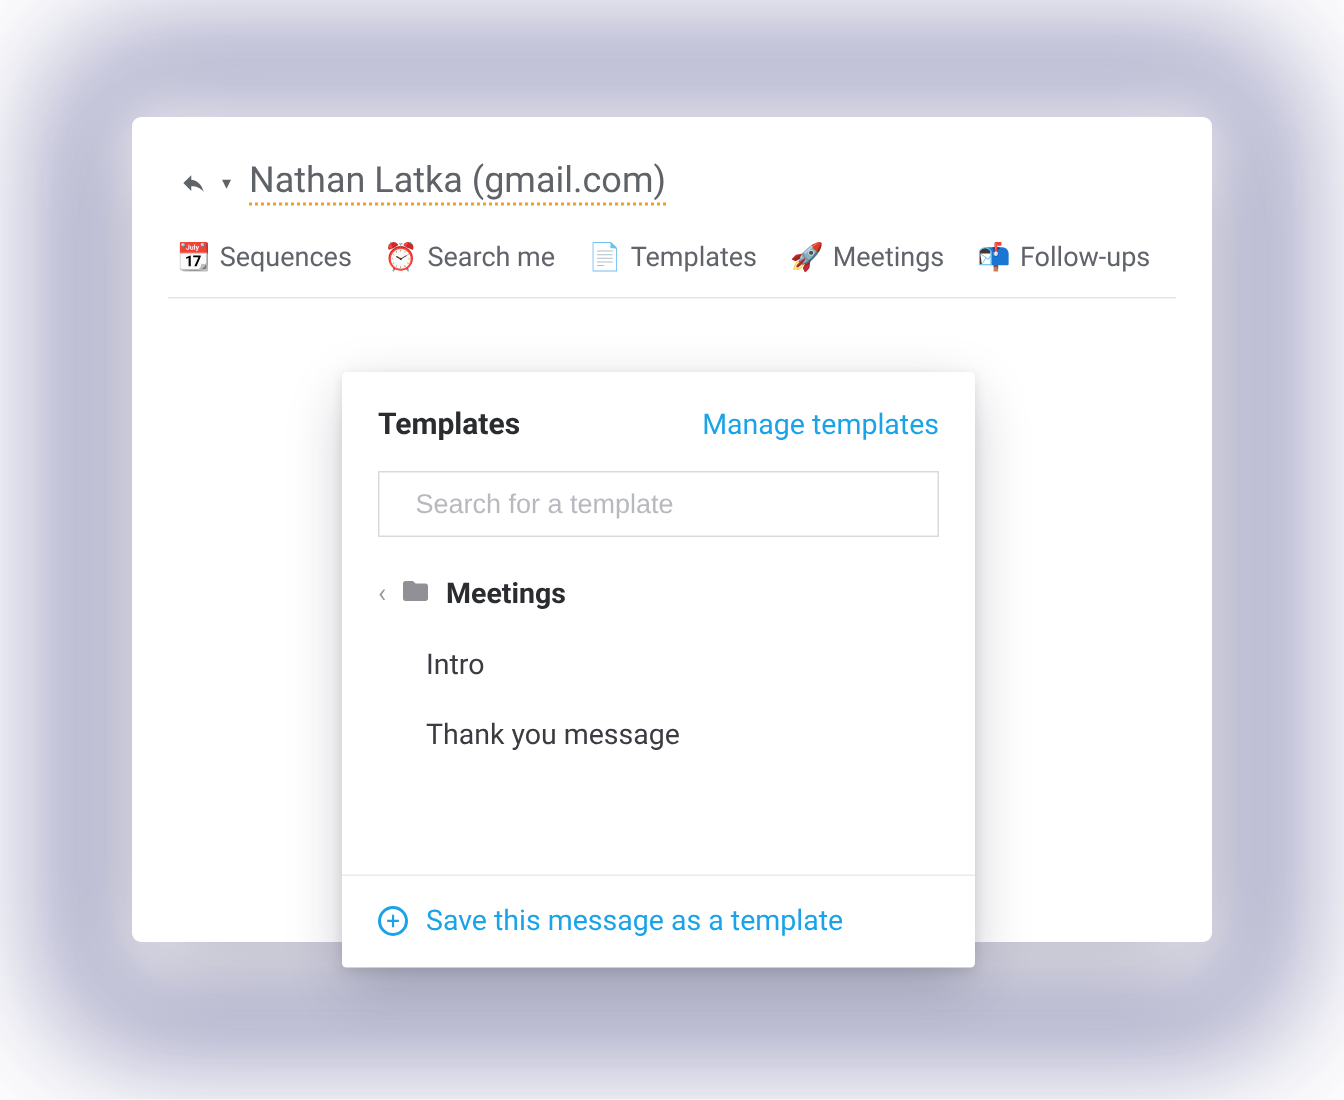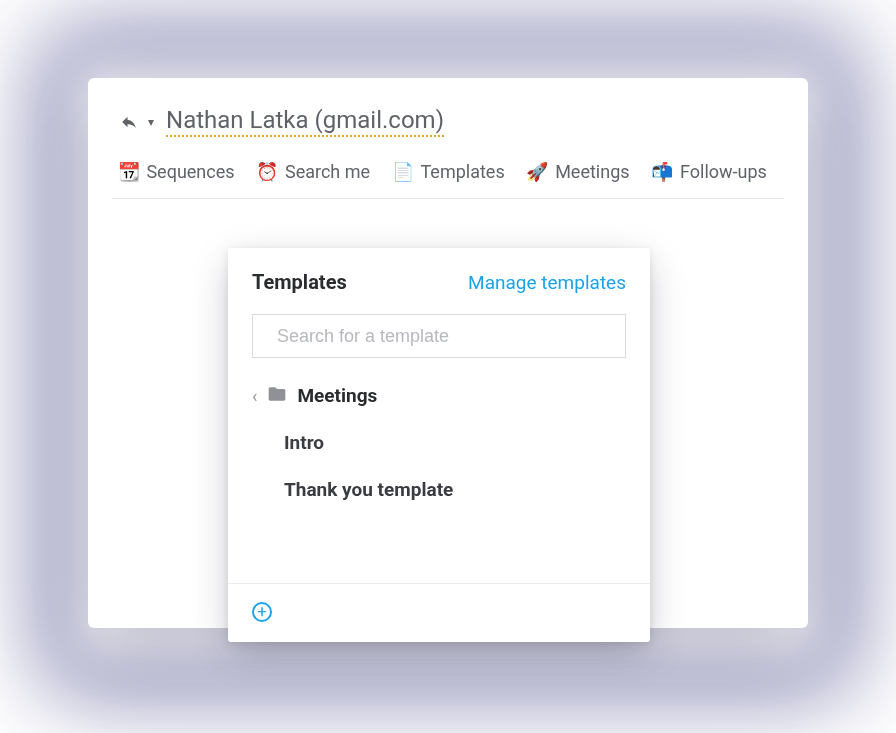--- a/index.html
+++ b/index.html
@@ -136,21 +136,20 @@
   .dd-folder .chev { color: #9a9ca2; font-weight: 400; font-size: 18px; }
   .dd-folder .folder-icon { color: #8f9197; font-size: 20px; line-height:1; }
 
   .dd-list {
     padding: 0 24px 20px 56px;
   }
   .dd-item {
     font-size: 19px; color: #3a3c42;
     padding: 12px 0;
     cursor: pointer;
-    font-weight: bold;
   }
 
   .dd-spacer { flex: 1; min-height: 50px; }
 
   .dd-footer {
     border-top: 1px solid #e9e9ee;
     padding: 18px 24px 20px 24px;
     display: flex; align-items: center; gap: 12px;
     color: #1aa3e8;
     font-size: 19px;
@@ -223,24 +222,25 @@
         <span class="folder-icon">
           <svg viewBox="0 0 24 24" width="20" height="20" fill="#8f9197">
             <path d="M10 4H4c-1.1 0-2 .9-2 2v12c0 1.1.9 2 2 2h16c1.1 0 2-.9 2-2V8c0-1.1-.9-2-2-2h-8l-2-2z"></path>
           </svg>
         </span>
         <span>Meetings</span>
       </div>
 
       <div class="dd-list">
         <div class="dd-item">Intro</div>
-        <div class="dd-item">Thank you template</div>
+        <div class="dd-item">Thank you message</div>
       </div>
 
       <div class="dd-spacer"></div>
 
       <div class="dd-footer">
         <span class="plus-circle">+</span>
+        <span>Save this message as a template</span>
       </div>
     </div>
 
   </div>
 </div>
 
 </body></html>

